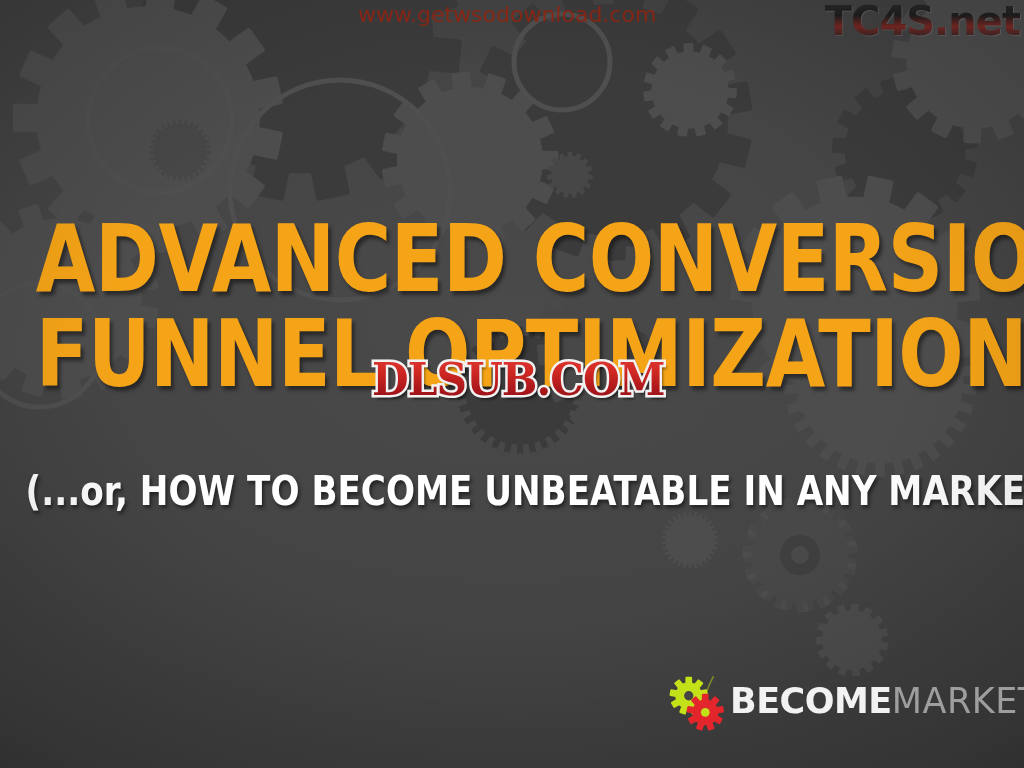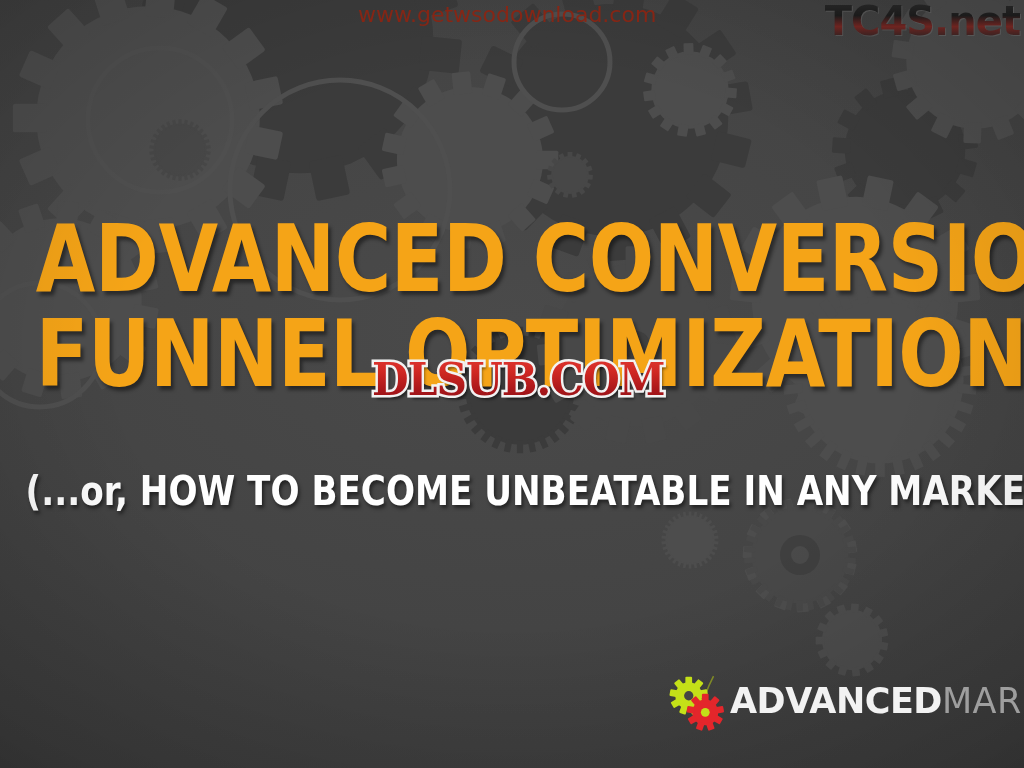--- a/index.html
+++ b/index.html
@@ -372,18 +372,18 @@
           <rect x="-6.5" y="-36" width="13" height="15" rx="2" transform="rotate(160)"></rect>
           <rect x="-6.5" y="-36" width="13" height="15" rx="2" transform="rotate(200)"></rect>
           <rect x="-6.5" y="-36" width="13" height="15" rx="2" transform="rotate(240)"></rect>
           <rect x="-6.5" y="-36" width="13" height="15" rx="2" transform="rotate(280)"></rect>
           <rect x="-6.5" y="-36" width="13" height="15" rx="2" transform="rotate(320)"></rect>
         </g>
         <circle cx="0" cy="0" r="8.5" fill="#C4E018"></circle>
       </g>
     </svg>
     <div id="dm-wordmark">
-      <span id="dm-digital">ADVANCED</span><span id="dm-marketer">MARKETER</span>
+      <span id="dm-digital">BECOME</span><span id="dm-marketer">MARKETER</span>
     </div>
   </div>
 
 
 </div>
 
 </body></html>

